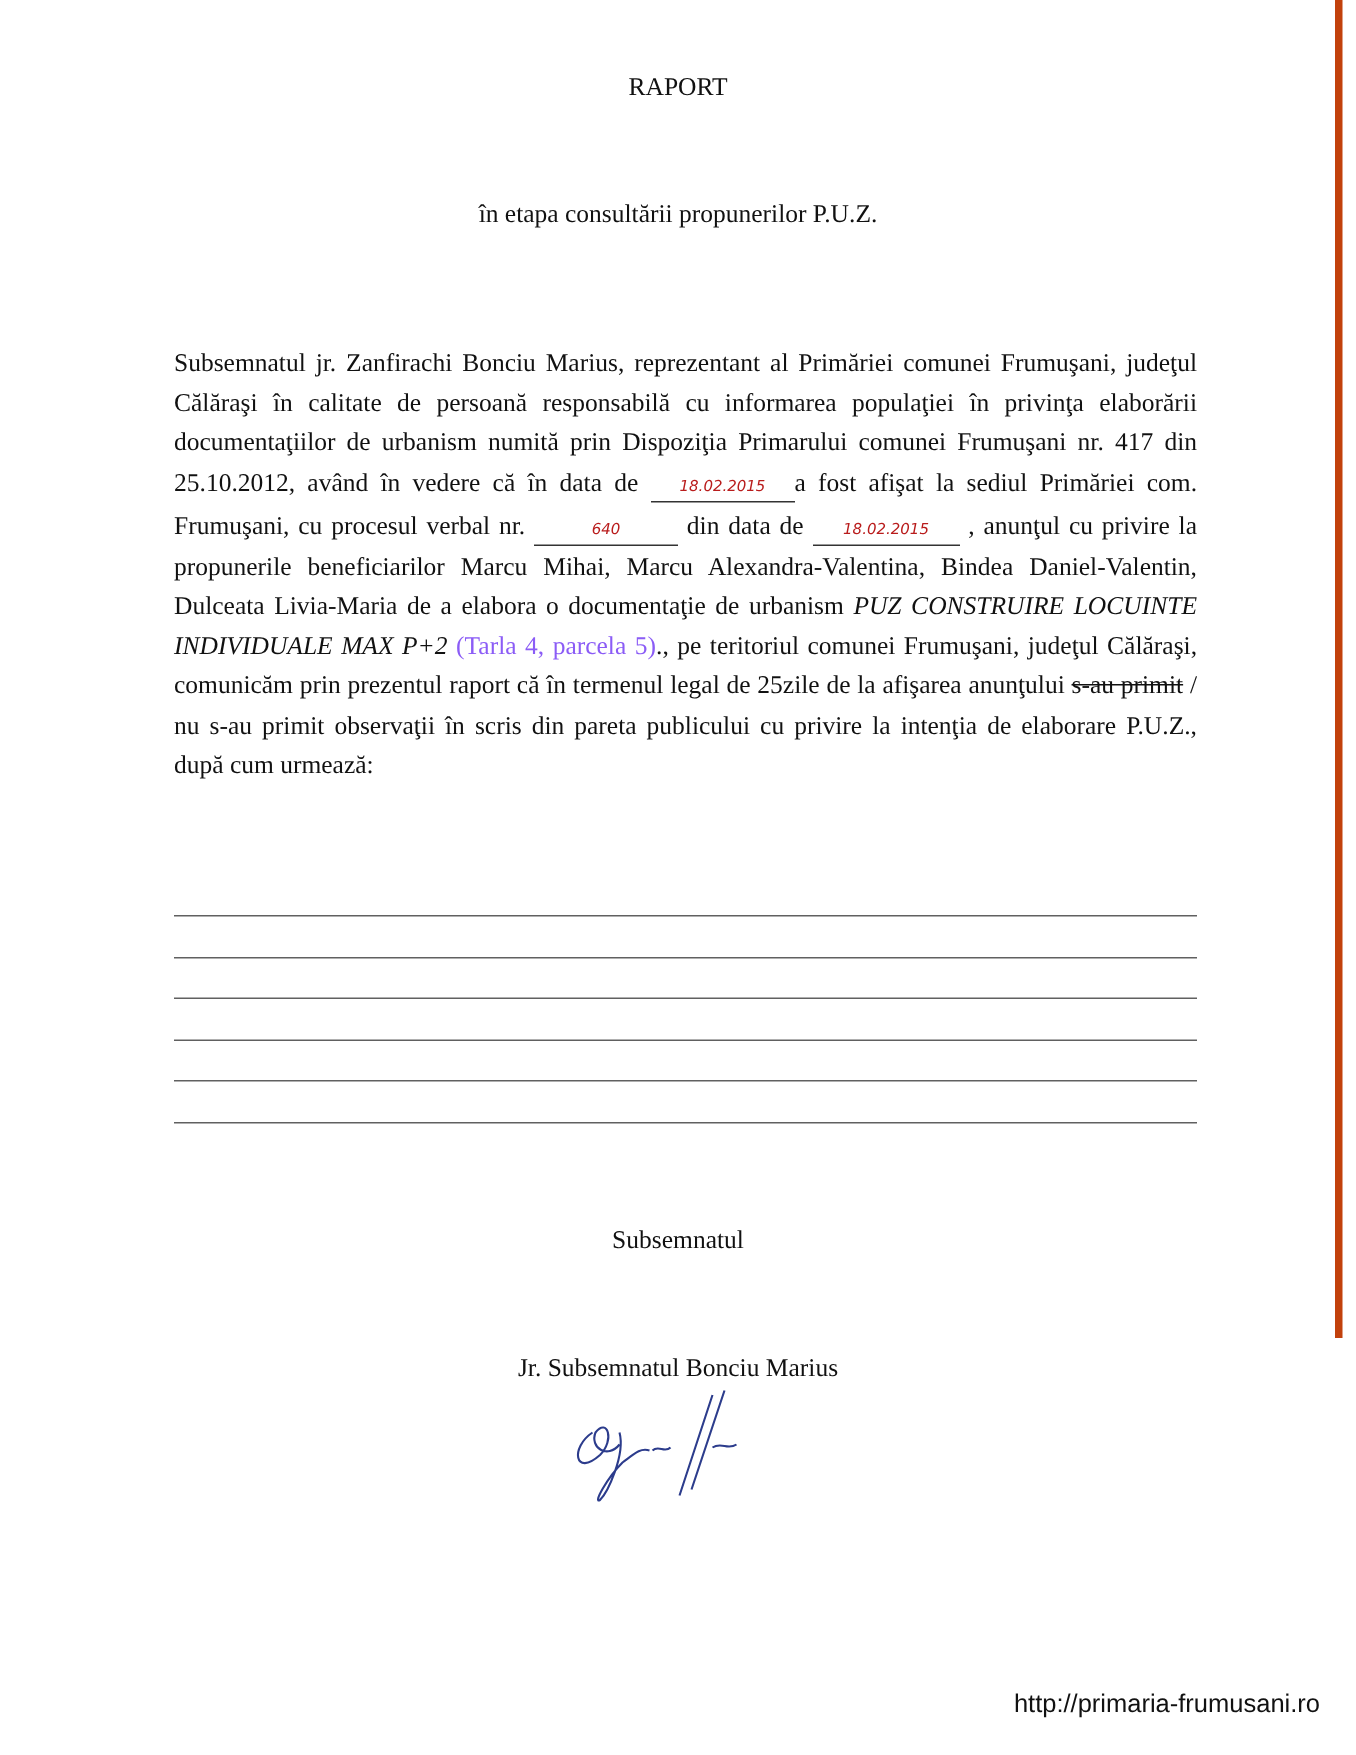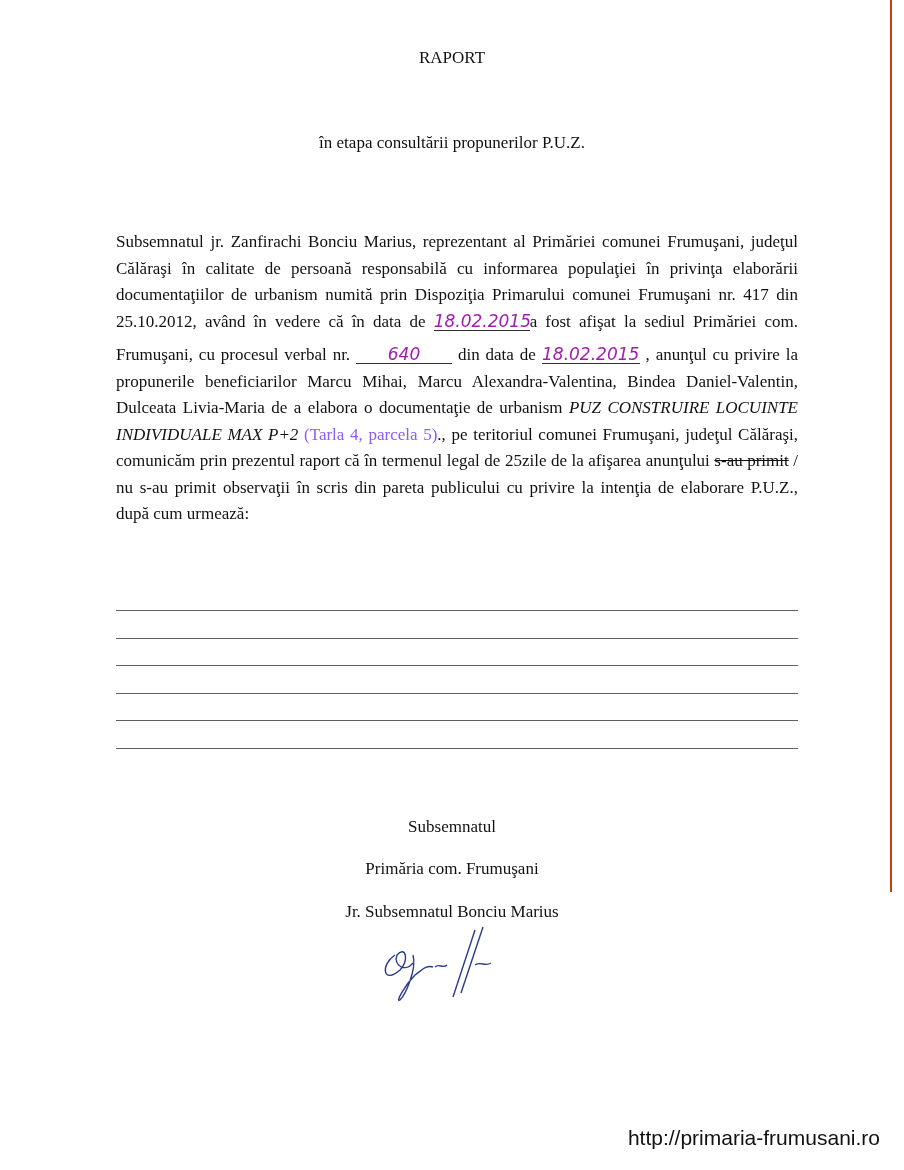--- a/index.html
+++ b/index.html
@@ -1,39 +1,39 @@
 <!DOCTYPE html>
 <html><head>
 <meta charset="utf-8">
 <style>
   html, body { margin:0; padding:0; }
   body { width:904px; height:1170px; background:#fff; position:relative; overflow:hidden;
          font-family:"Liberation Serif", "DejaVu Serif", serif; color:#111; }
   .page { position:absolute; left:0; top:0; width:890px; height:892px; background:#fff;
-          border-right:2px solid #c2410c;text-decoration:underline; }
+          border-right:5px solid #c2410c;text-decoration:underline; }
   .center { position:absolute; left:0; width:904px; text-align:center; font-size:17px; }
   .title { top:48px; }
   .sub1 { top:92px; }
   .sub2 { top:133px; }
   .body { position:absolute; left:116px; width:682px; top:229px; font-size:17px; line-height:26.5px; text-align:justify; }
   .body p { margin:0; }
-  .hand { font-family:"DejaVu Sans", sans-serif; font-style:italic; color:#a21caf; font-size:17px;
+  .hand { font-family:"DejaVu Sans", sans-serif; font-style:italic; color:#b91c1c; font-size:10px;
           display:inline-block; border-bottom:1px solid #333; text-align:center; line-height:18px; }
   .h1 { width:96px; }
   .h2 { width:96px;margin-top:10px; }
   .h3 { width:98px; }
   .it { font-style:italic; }
   .grey { color:#8b5cf6; }
   .strike { text-decoration:line-through; }
   .lines { position:absolute; left:116px; width:682px; top:610px; }
   .line { height:1px; background:#444; margin-bottom:26.5px; opacity:0.85; }
   .sign { position:absolute; left:0; width:904px; text-align:center; font-size:17px; }
   .s1 { top:817px; } .s2 { top:859px; } .s3 { top:902px; }
   .signature { position:absolute; left:375px; top:925px; width:120px; height:80px; }
-  .footer { position:absolute; right:24px; top:1126px; font-family:"Liberation Sans", sans-serif; font-size:21px; color:#111; }
+  .footer { position:absolute; right:24px; top:1126px; font-family:"Liberation Sans", sans-serif; font-size:17px; color:#111; }
 </style>
 </head>
 <body>
 
 <div class="page">
   <div class="center title">RAPORT</div>
   <div class="center sub2">în etapa consultării propunerilor P.U.Z.</div>
 
   <div class="body">
     <p><span>Subsemnatul jr. Zanfirachi Bonciu Marius, reprezentant al Primăriei comunei Frumuşani, judeţul Călăraşi în calitate de persoană responsabilă cu informarea populaţiei în privinţa elaborării documentaţiilor de urbanism numită prin Dispoziţia Primarului comunei Frumuşani nr. 417 din 25.10.2012, având în vedere că în data de </span><span class="hand h1">18.02.2015</span><span>a fost afişat la sediul Primăriei com. Frumuşani, cu procesul verbal nr. </span><span class="hand h2">640</span><span> din data de </span><span class="hand h3">18.02.2015</span><span> , anunţul cu privire la propunerile beneficiarilor  Marcu Mihai, Marcu Alexandra-Valentina, Bindea Daniel-Valentin, Dulceata Livia-Maria de a elabora o documentaţie de urbanism </span><span class="it">PUZ  CONSTRUIRE LOCUINTE INDIVIDUALE MAX P+2</span><span class="grey"> (Tarla 4, parcela 5)</span><span>., pe teritoriul comunei Frumuşani, judeţul Călăraşi, comunicăm prin prezentul raport că în termenul legal de 25zile de la afişarea anunţului </span><span class="strike">s-au primit</span><span> / nu s-au primit observaţii în scris din pareta publicului cu privire la intenţia de elaborare P.U.Z., după cum urmează:</span></p>
@@ -42,21 +42,20 @@
   <div class="lines">
     <div class="line"></div>
     <div class="line"></div>
     <div class="line"></div>
     <div class="line"></div>
     <div class="line"></div>
     <div class="line"></div>
   </div>
 
   <div class="sign s1">Subsemnatul</div>
-  <div class="sign s2">Primăria com. Frumuşani</div>
   <div class="sign s3">Jr. Subsemnatul Bonciu Marius</div>
 
   <svg class="signature" viewBox="0 0 120 80">
     <path d="M20 30 C5 40, 8 60, 25 45 C35 35, 30 20, 22 30 C18 40, 30 48, 38 38 M38 30 C42 45, 30 70, 25 75 C20 78, 30 60, 40 50 C48 44, 52 40, 58 42 M60 42 C64 38, 68 44, 72 40" fill="none" stroke="#2c3c8c" stroke-width="1.4"></path>
     <path d="M78 72 L100 5 M86 68 L108 2 M100 40 C106 36, 110 42, 116 38" fill="none" stroke="#2c3c8c" stroke-width="1.4"></path>
   </svg>
 </div>
 
 <div class="footer">http://primaria-frumusani.ro</div>
 

